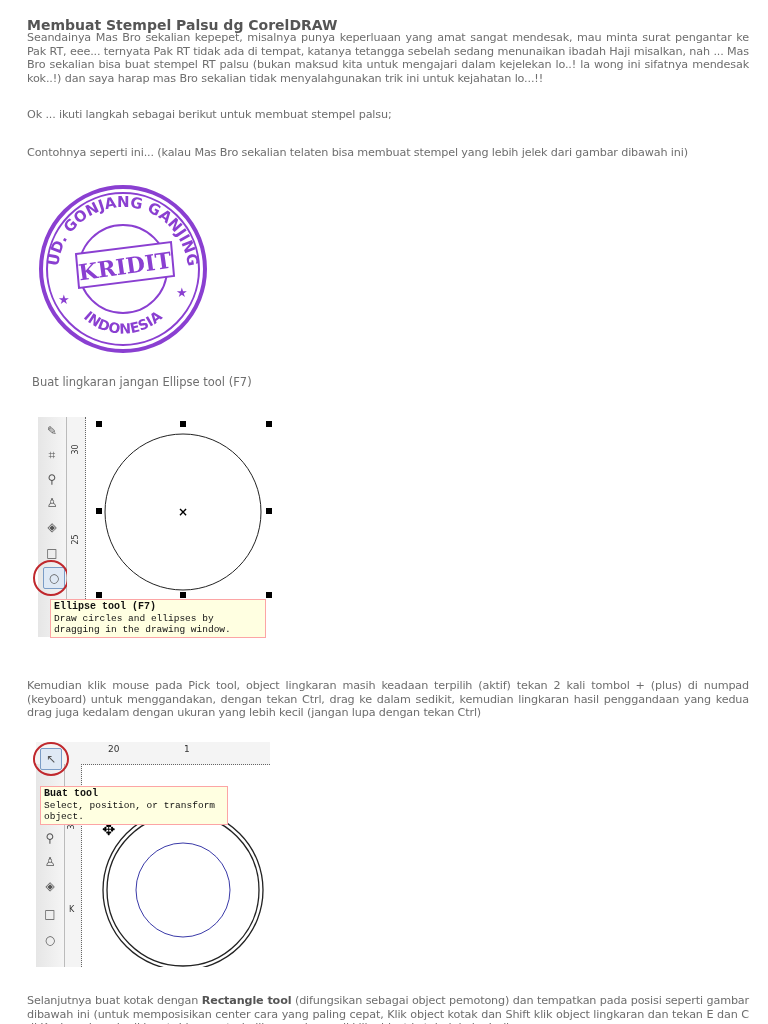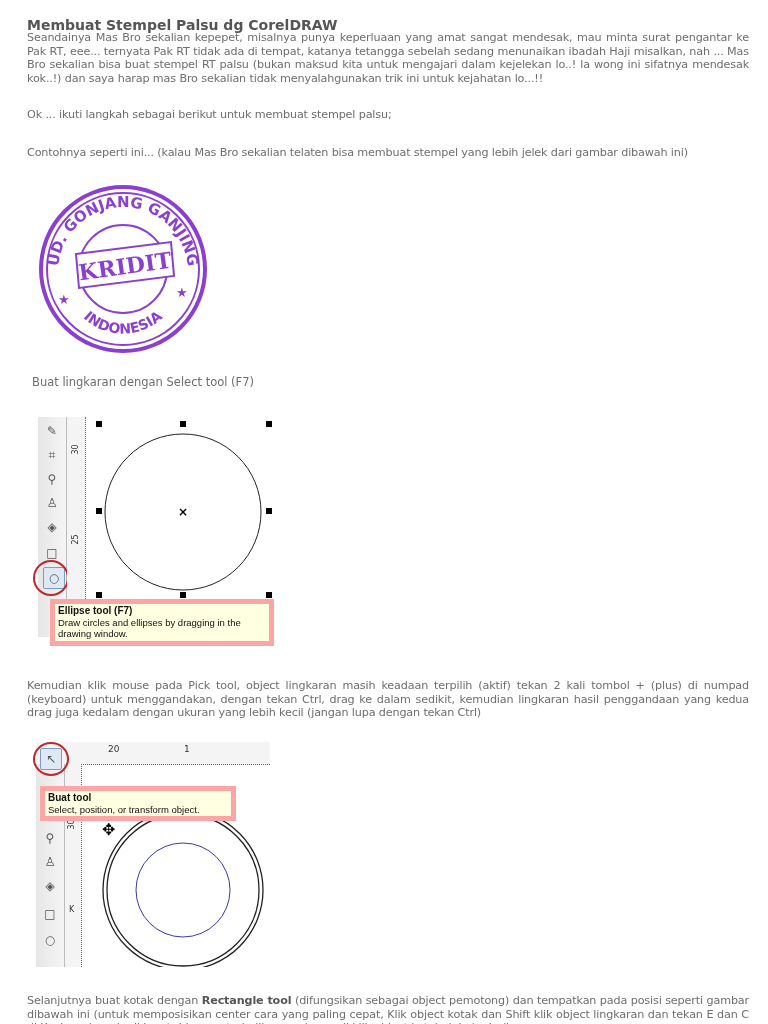--- a/index.html
+++ b/index.html
@@ -3,22 +3,22 @@
 <meta charset="utf-8">
 <style>
   html, body { margin:0; padding:0; background:#ffffff; }
   body { width:768px; height:1024px; overflow:hidden; position:relative;
          font-family:"DejaVu Sans", sans-serif; color:#6e6e6e; }
   .p { position:absolute; left:27px; width:722px; font-size:11.2px; line-height:13.6px;
        text-align:justify; letter-spacing:-0.15px; }
   .title { position:absolute; left:27px; top:17px; font-size:14px; font-weight:bold; color:#555; }
   .cap { position:absolute; left:32px; top:375px; font-size:11.5px; }
   .fig { position:absolute; }
-  .tooltip { position:absolute; background:#ffffe1; border:5px solid #fca5a5; color:#111;
-             font-size:9.5px; line-height:11.5px; padding:1px 3px; font-family:Liberation Sans, sans-serif; }
+  .tooltip { position:absolute; background:#ffffe1; border:1px solid #fca5a5; color:#111;
+             font-size:9.5px; line-height:11.5px; padding:1px 3px; font-family:Liberation Mono, monospace; }
   .tooltip b { font-size:10px; }
   .toolbar { position:absolute; background:linear-gradient(to right,#e6e6e6,#f5f5f5); border-right:1px solid #bbb; }
   .tool { position:absolute; width:20px; height:20px; font-size:12px; color:#555; text-align:center; line-height:20px; }
   .ruler { position:absolute; background:#f4f4f4; }
   .handle { position:absolute; width:6px; height:6px; background:#000; }
 </style>
 </head>
 <body>
 
 <div class="title">Membuat Stempel Palsu dg CorelDRAW</div>
@@ -41,21 +41,21 @@
     </text>
     <text font-family="DejaVu Sans, sans-serif" font-weight="bold" font-size="14" fill="#8a3fd1">
       <textPath href="#arcBot" startOffset="50%" text-anchor="middle">INDONESIA</textPath>
     </text>
     <text x="89" y="90" text-anchor="middle" transform="rotate(-8 89 82)" font-family="DejaVu Serif, serif" font-weight="bold" font-size="22" fill="#8a3fd1">KRIDIT</text>
     <text x="22" y="120" font-size="13" fill="#8a3fd1">★</text>
     <text x="140" y="113" font-size="13" fill="#8a3fd1">★</text>
   </svg>
 </div>
 
-<div class="cap">Buat lingkaran dengan Select tool (F7)</div>
+<div class="cap">Buat lingkaran jangan Ellipse tool (F7)</div>
 
 <div class="fig" style="left:38px; top:417px; width:240px; height:220px;">
   <div class="toolbar" style="left:0; top:0; width:28px; height:220px;"></div>
   <div class="tool" style="left:4px; top:4px;">✎</div>
   <div class="tool" style="left:4px; top:28px;">⌗</div>
   <div class="tool" style="left:4px; top:52px;">⚲</div>
   <div class="tool" style="left:4px; top:76px;">♙</div>
   <div class="tool" style="left:4px; top:100px;">◈</div>
   <div class="tool" style="left:4px; top:126px;">□</div>
   <div class="tool" style="left:5px; top:150px; border:1px solid #7a9cc6; background:#dfe9f5; border-radius:2px;">○</div>

